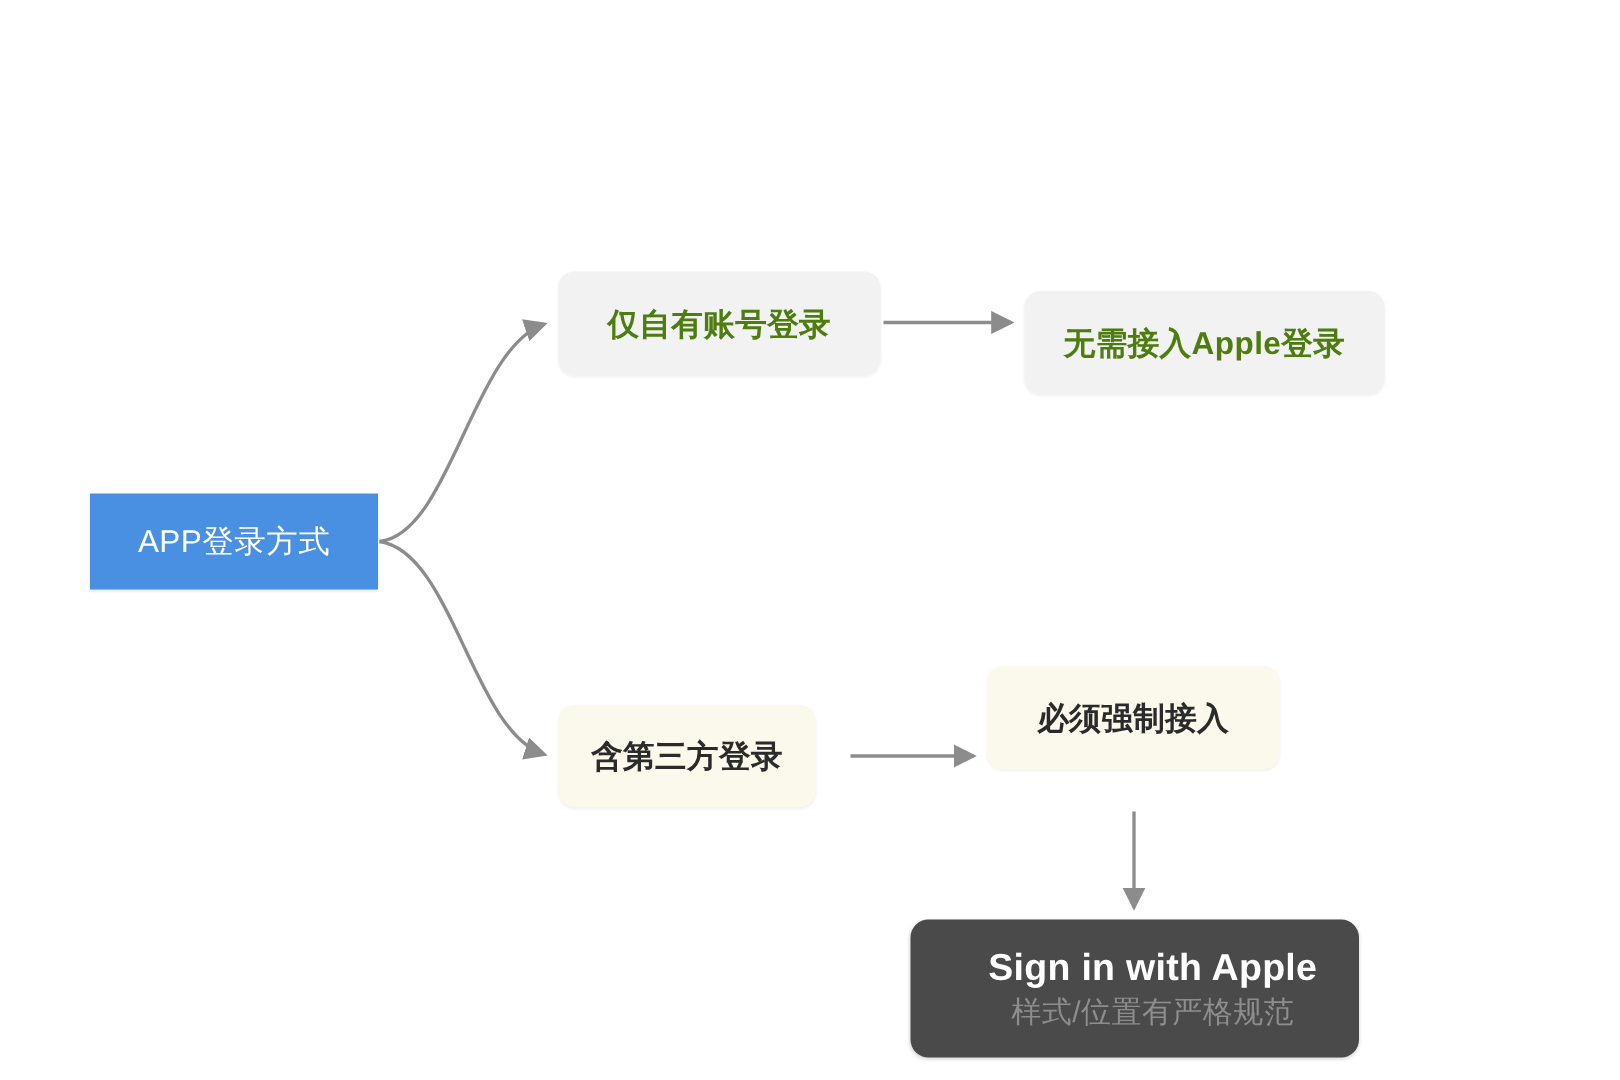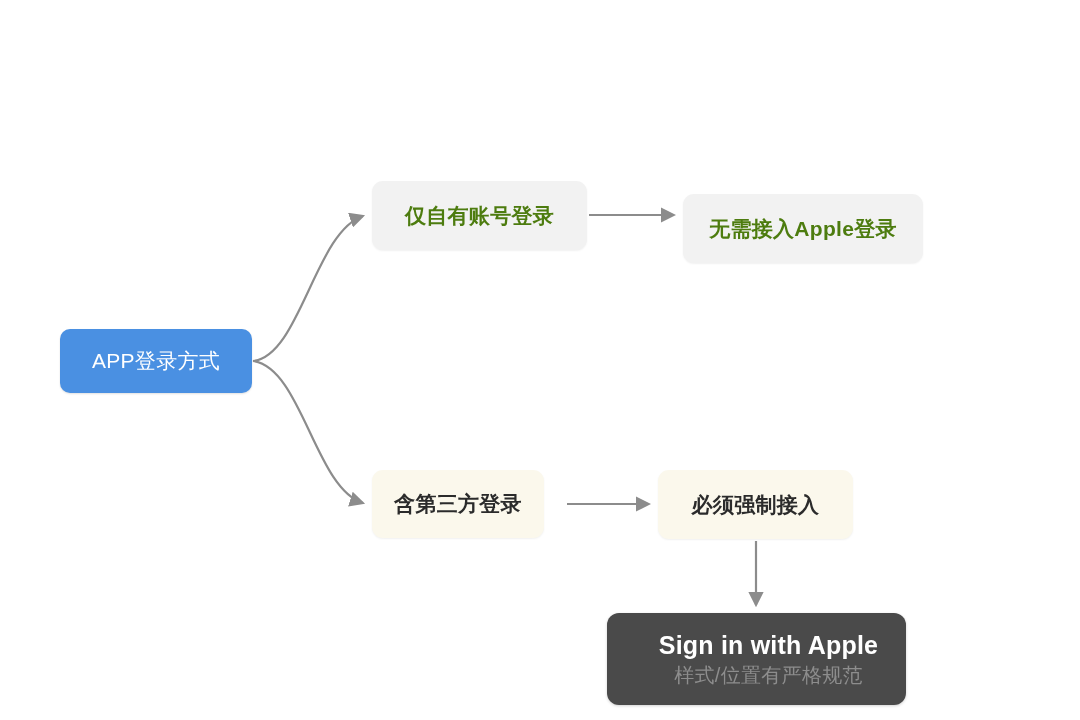--- a/index.html
+++ b/index.html
@@ -27,21 +27,21 @@
     pointer-events: none;
   }
   .node {
     position: absolute;
     box-sizing: border-box;
     display: flex;
     flex-direction: column;
     align-items: center;
     justify-content: center;
     text-align: center;
-    border-radius: 10px;
+    border-radius: 0;
     letter-spacing: 0.3px;
   }
 
   
   .node-root {
     left: 60px;
     top: 329px;
     width: 192px;
     height: 64px;
     background: #4a90e2;
@@ -83,21 +83,21 @@
     box-shadow: 0 1px 2px rgba(0,0,0,0.06);
   }
   .node-third-party {
     left: 372px;
     top: 470px;
     width: 172px;
     height: 68px;
   }
   .node-must-adopt {
     left: 658px;
-    top: 470px;
+    top: 444px;
     width: 195px;
     height: 69px;
   }
 
   
   .node-dark {
     left: 607px;
     top: 613px;
     width: 299px;
     height: 92px;

